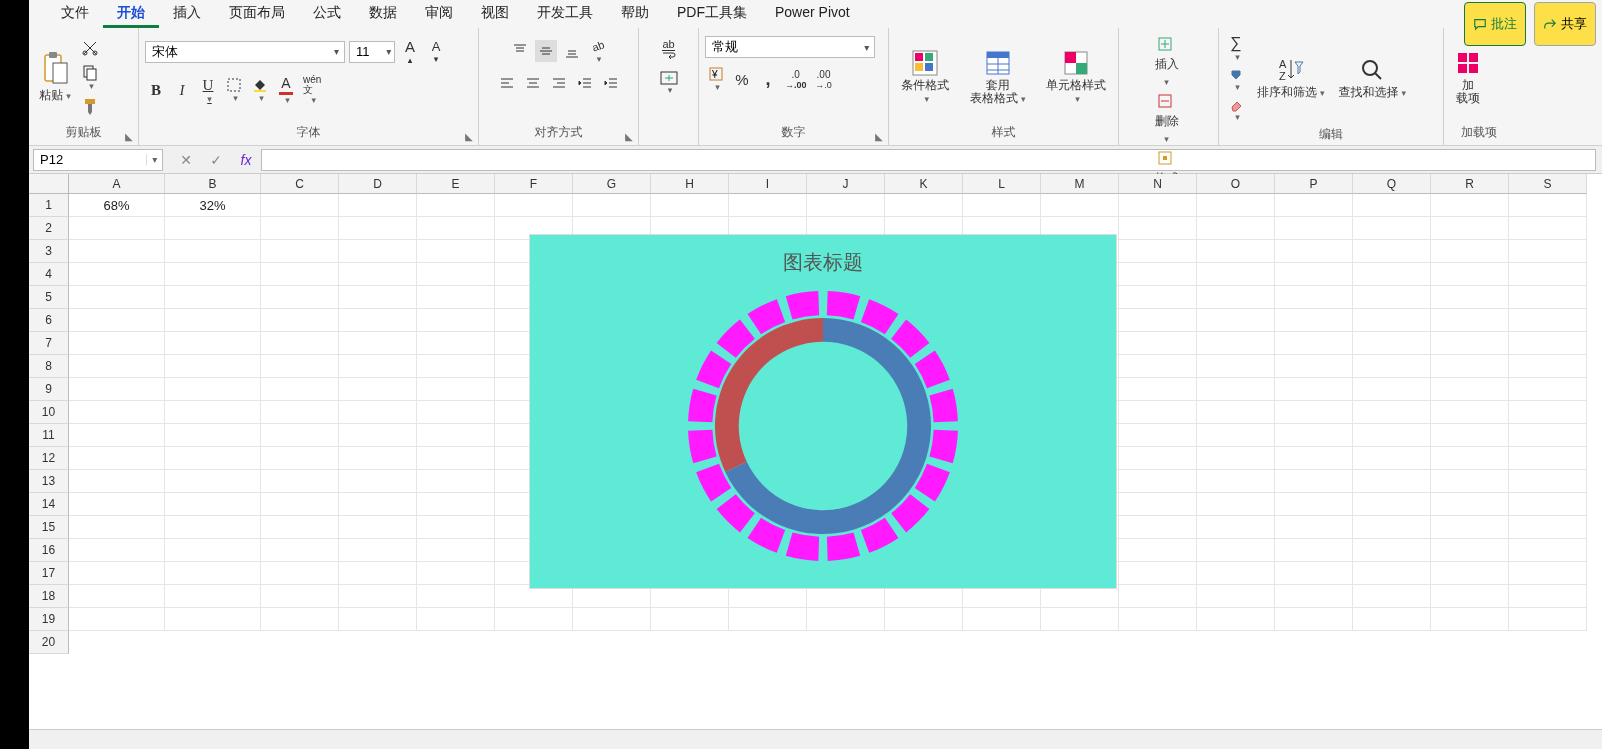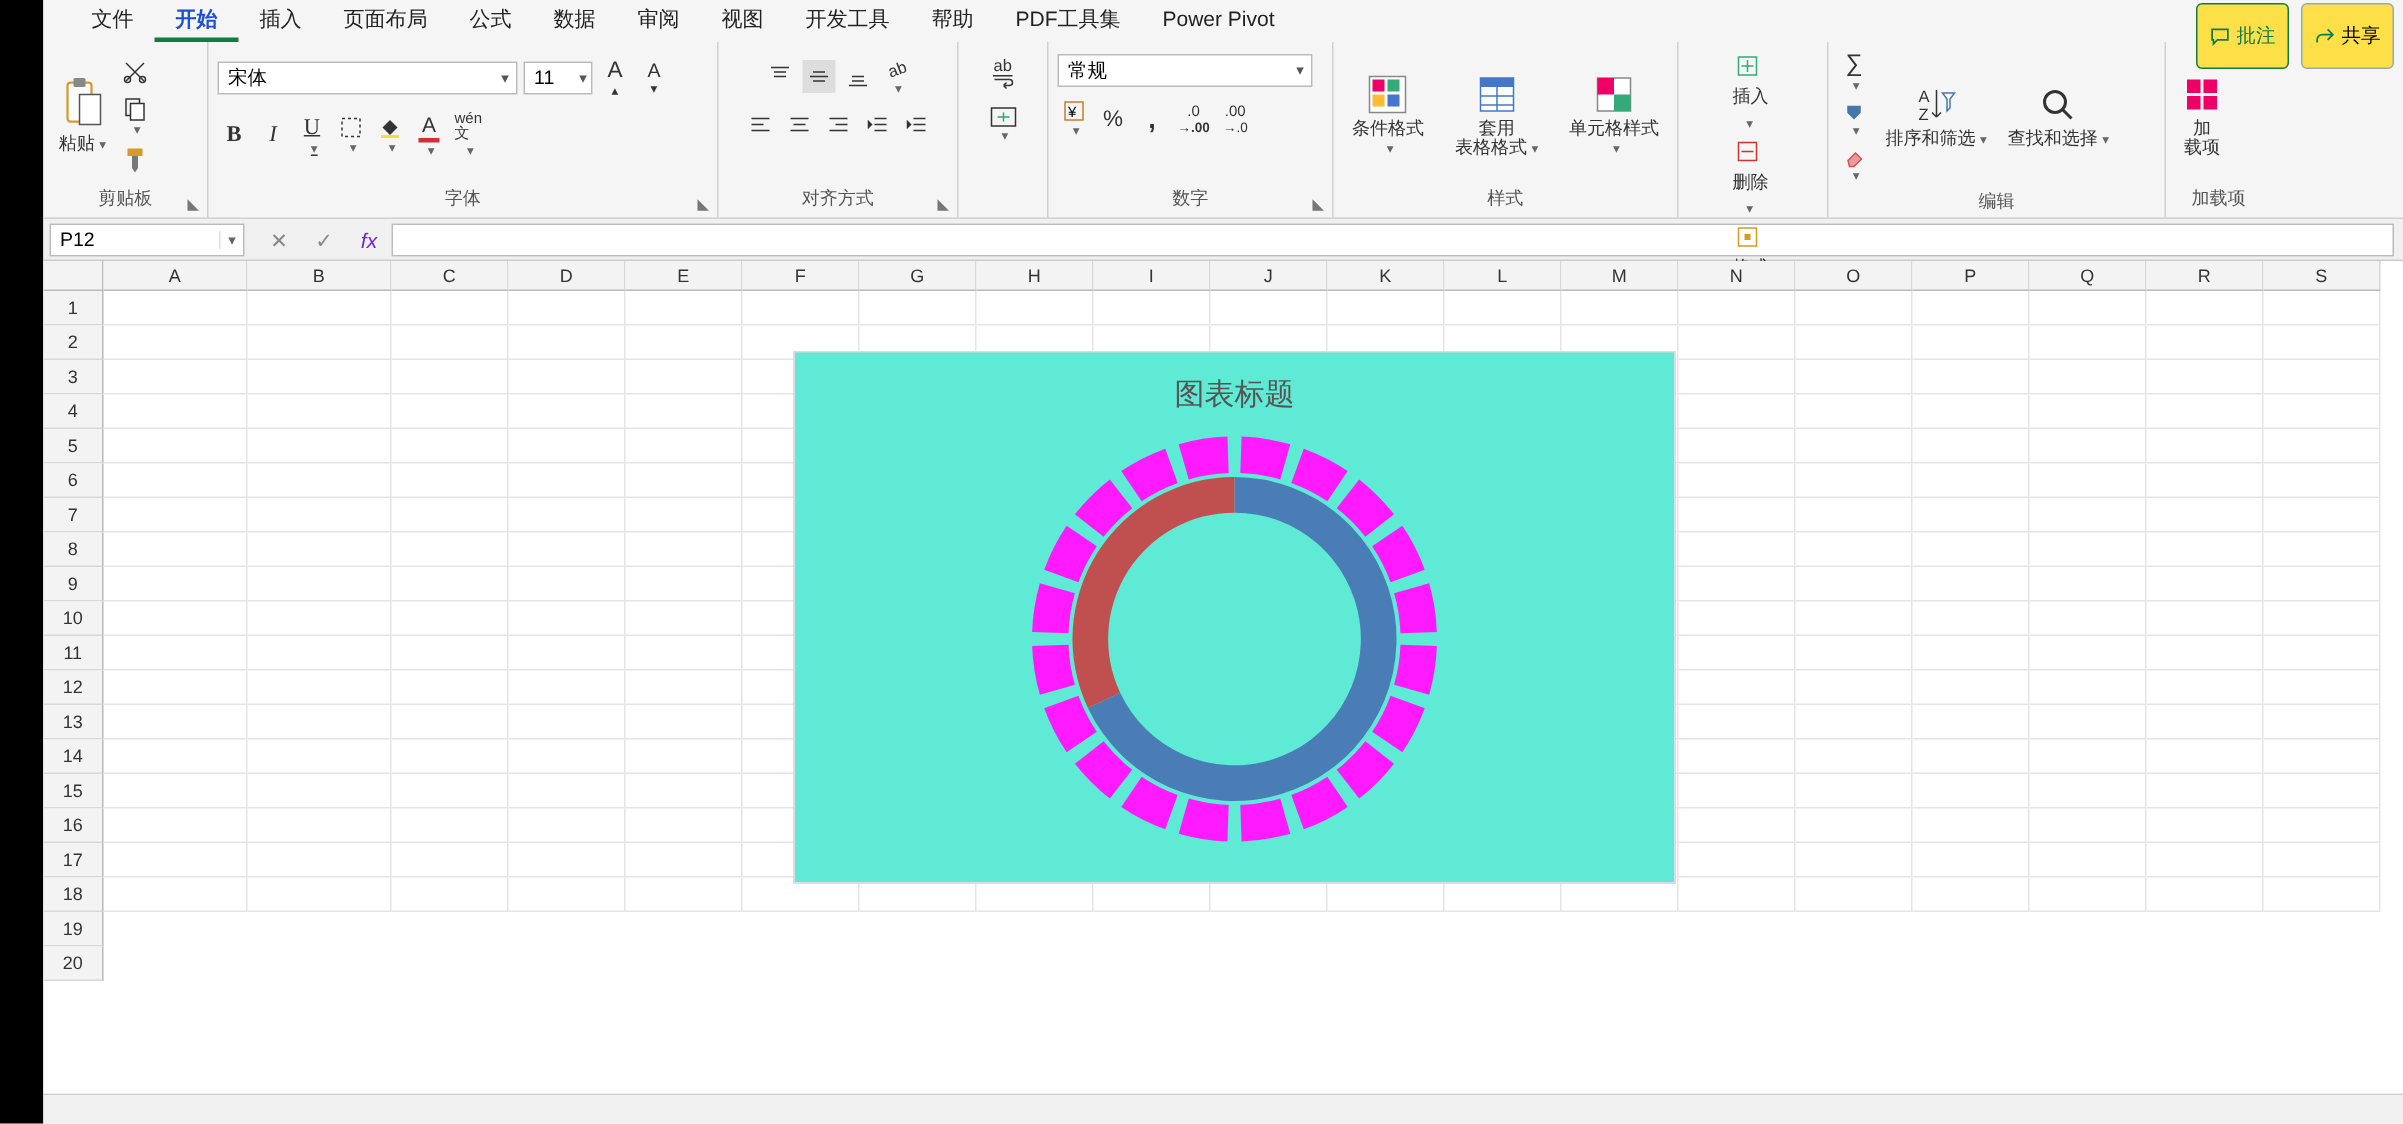--- a/index.html
+++ b/index.html
@@ -453,20 +453,41 @@
         <div class="rh">13</div>
         <div class="rh">14</div>
         <div class="rh">15</div>
         <div class="rh">16</div>
         <div class="rh">17</div>
         <div class="rh">18</div>
         <div class="rh">19</div>
         <div class="rh">20</div>
       </div>
     <div class="cells" id="cells">
+        <div class="cell-row">
+          <div class="cell wide">68%</div>
+          <div class="cell wide">32%</div>
+          <div class="cell"></div>
+          <div class="cell"></div>
+          <div class="cell"></div>
+          <div class="cell"></div>
+          <div class="cell"></div>
+          <div class="cell"></div>
+          <div class="cell"></div>
+          <div class="cell"></div>
+          <div class="cell"></div>
+          <div class="cell"></div>
+          <div class="cell"></div>
+          <div class="cell"></div>
+          <div class="cell"></div>
+          <div class="cell"></div>
+          <div class="cell"></div>
+          <div class="cell"></div>
+          <div class="cell"></div>
+        </div>
         <div class="cell-row">
           <div class="cell wide"></div>
           <div class="cell wide"></div>
           <div class="cell"></div>
           <div class="cell"></div>
           <div class="cell"></div>
           <div class="cell"></div>
           <div class="cell"></div>
           <div class="cell"></div>
           <div class="cell"></div>

